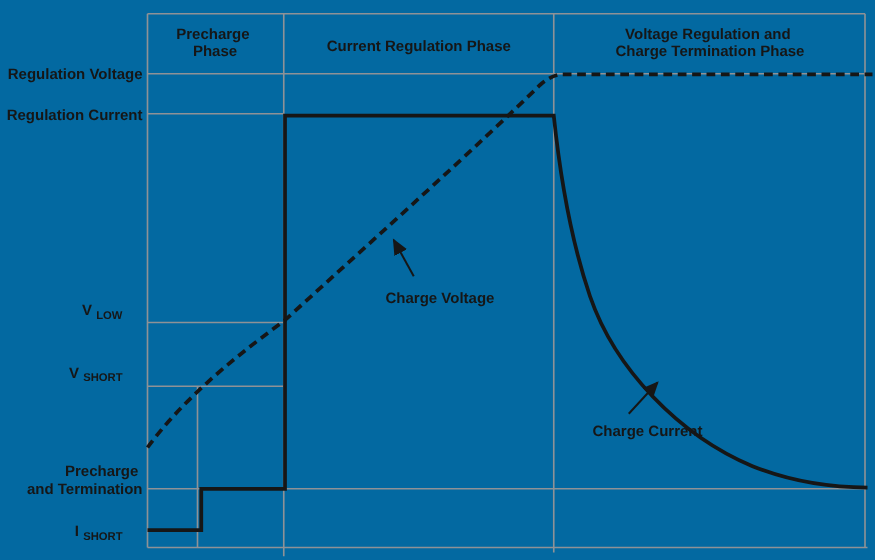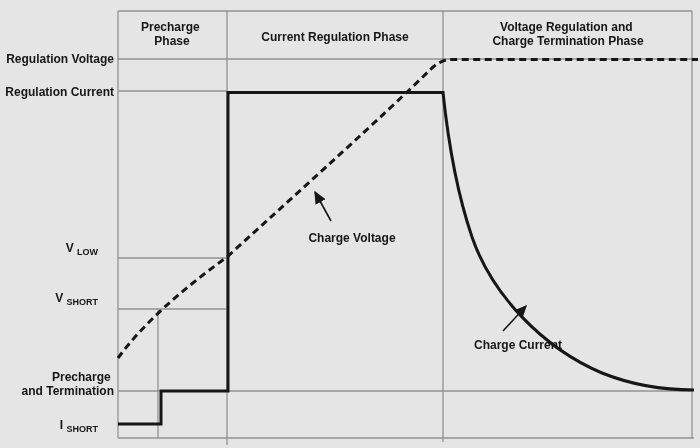--- a/index.html
+++ b/index.html
@@ -1,19 +1,19 @@
 <!DOCTYPE html>
 <html><head>
 <meta charset="utf-8">
 <style>
   html,body{margin:0;padding:0;background:#ffffff;}
   .canvas{
     position:relative;
     width:700px;height:448px;
-    background:#e5e5e5;
+    background:#0369a1;
     font-family:"Liberation Sans", sans-serif;
     overflow:hidden;
   }
   svg text{
     font-family:"Liberation Sans", sans-serif;
     font-weight:bold;
     fill:#161616;
   }
   .lbl{font-size:12px;}
   .hdr{font-size:12px;}

